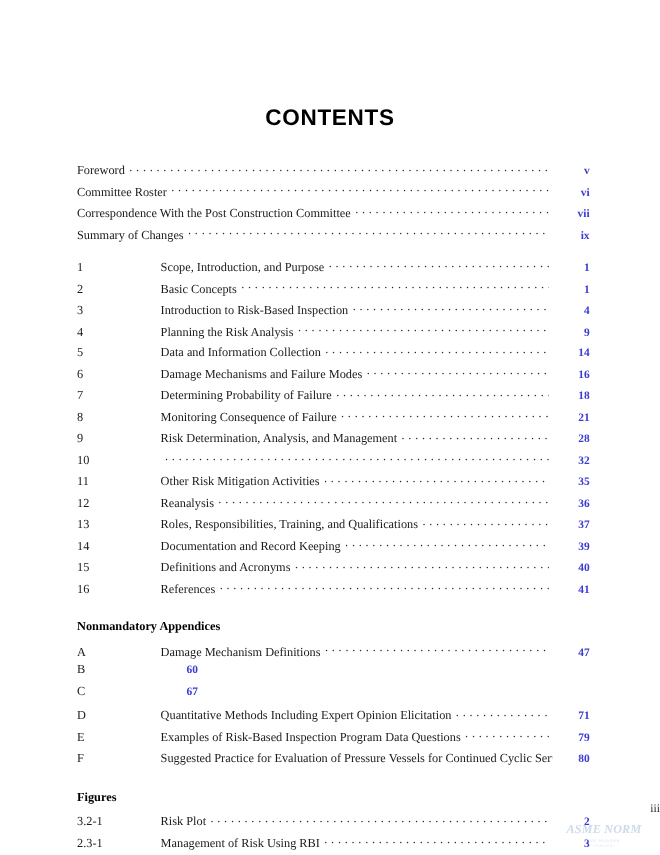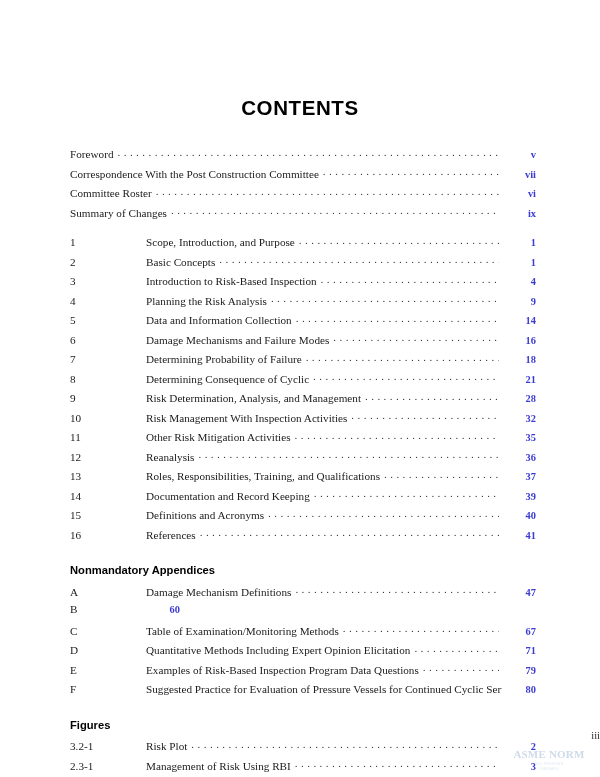--- a/index.html
+++ b/index.html
@@ -97,21 +97,21 @@
     flex: 0 0 auto;
     width: 34px;
     text-align: right;
     color: #3b3bd4;
     font-weight: bold;
     font-size: 10.4px;
   }
 
   
   .group-head {
-    font-family: Liberation Sans, sans-serif;
+    font-family: Liberation Serif, serif;
     font-weight: bold;
     font-size: 11.2px;
     color: #000000;
     height: 19.5px;
     line-height: 1;
     display: flex;
     align-items: baseline;
   }
 
   .spacer-sm { height: 10px; }
@@ -137,20 +137,21 @@
     opacity: 0.55;
     pointer-events: none;
   }
   .wm-main {
     font-family: "Liberation Serif", "DejaVu Serif", serif;
     font-size: 11px;
     font-weight: bold;
     letter-spacing: 0.2px;
     color: #a8bcd8;
     line-height: 1.05;
+    font-style: italic;
   }
   .wm-sub {
     font-family: "Liberation Sans", "DejaVu Sans", sans-serif;
     font-size: 3.4px;
     letter-spacing: 0.2px;
     color: #bdcde2;
     margin-top: 1px;
   }
   .wm-sub2 {
     font-family: "Liberation Sans", "DejaVu Sans", sans-serif;
@@ -172,34 +173,34 @@
     <div>
       <div class="toc-row frontmatter">
         <span class="label-wrap">
           <span class="label">Foreword</span>
           <span class="leader"></span>
         </span>
         <span class="pageno">v</span>
       </div>
       <div class="toc-row frontmatter">
         <span class="label-wrap">
+          <span class="label">Committee Roster</span>
+          <span class="leader"></span>
+        </span>
+        <span class="pageno">vi</span>
+      </div>
+      <div class="toc-row frontmatter">
+        <span class="label-wrap">
           <span class="label">Correspondence With the Post Construction Committee</span>
           <span class="leader"></span>
         </span>
         <span class="pageno">vii</span>
       </div>
       <div class="toc-row frontmatter">
         <span class="label-wrap">
-          <span class="label">Committee Roster</span>
-          <span class="leader"></span>
-        </span>
-        <span class="pageno">vi</span>
-      </div>
-      <div class="toc-row frontmatter">
-        <span class="label-wrap">
           <span class="label">Summary of Changes</span>
           <span class="leader"></span>
         </span>
         <span class="pageno">ix</span>
       </div>
     </div>
 
     <div class="spacer-sm"></div>
 
     <div>
@@ -255,37 +256,36 @@
         <span class="num">7</span>
         <span class="label-wrap">
           <span class="label">Determining Probability of Failure</span>
           <span class="leader"></span>
         </span>
         <span class="pageno">18</span>
       </div>
       <div class="toc-row">
         <span class="num">8</span>
         <span class="label-wrap">
-          <span class="label">Determining Consequence of Cyclic</span>
+          <span class="label">Monitoring Consequence of Failure</span>
           <span class="leader"></span>
         </span>
         <span class="pageno">21</span>
       </div>
       <div class="toc-row">
         <span class="num">9</span>
         <span class="label-wrap">
           <span class="label">Risk Determination, Analysis, and Management</span>
           <span class="leader"></span>
         </span>
         <span class="pageno">28</span>
       </div>
       <div class="toc-row">
         <span class="num">10</span>
         <span class="label-wrap">
-          <span class="label">Risk Management With Inspection Activities</span>
           <span class="leader"></span>
         </span>
         <span class="pageno">32</span>
       </div>
       <div class="toc-row">
         <span class="num">11</span>
         <span class="label-wrap">
           <span class="label">Other Risk Mitigation Activities</span>
           <span class="leader"></span>
         </span>
@@ -344,24 +344,20 @@
           <span class="leader"></span>
         </span>
         <span class="pageno">47</span>
       </div>
       <div class="toc-row">
         <span class="num">B</span>
         <span class="pageno">60</span>
       </div>
       <div class="toc-row">
         <span class="num">C</span>
-        <span class="label-wrap">
-          <span class="label">Table of Examination/Monitoring Methods</span>
-          <span class="leader"></span>
-        </span>
         <span class="pageno">67</span>
       </div>
       <div class="toc-row">
         <span class="num">D</span>
         <span class="label-wrap">
           <span class="label">Quantitative Methods Including Expert Opinion Elicitation</span>
           <span class="leader"></span>
         </span>
         <span class="pageno">71</span>
       </div>

